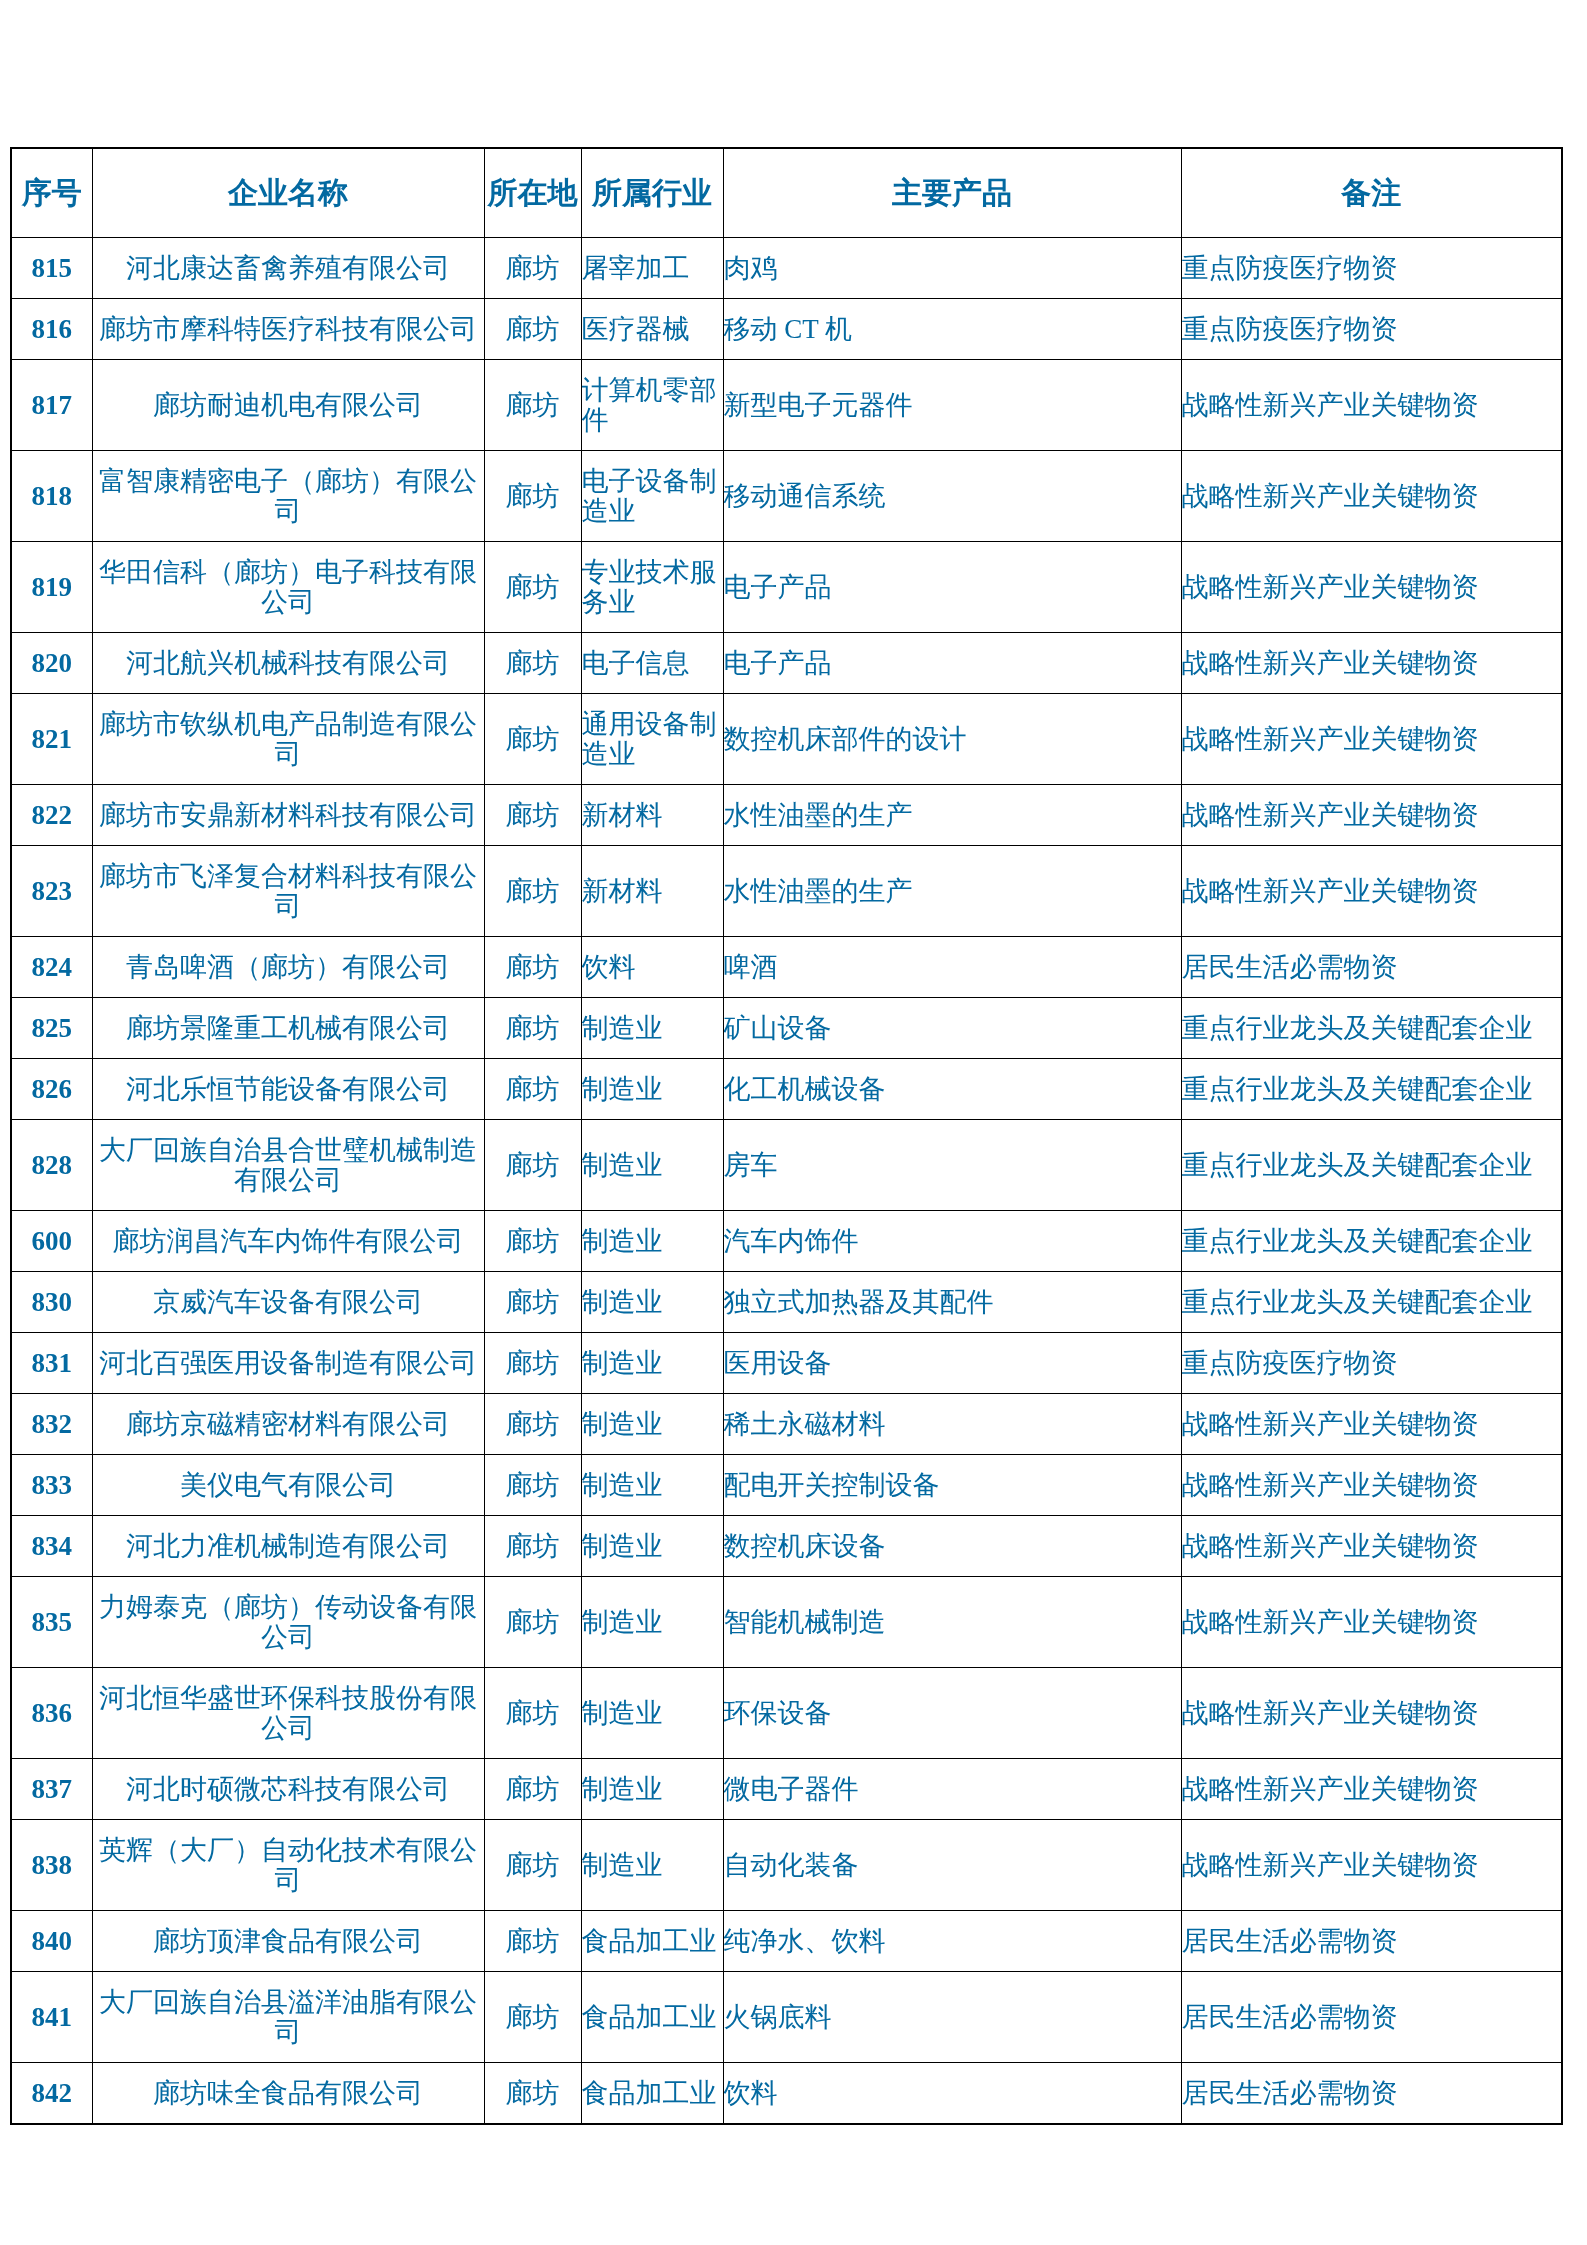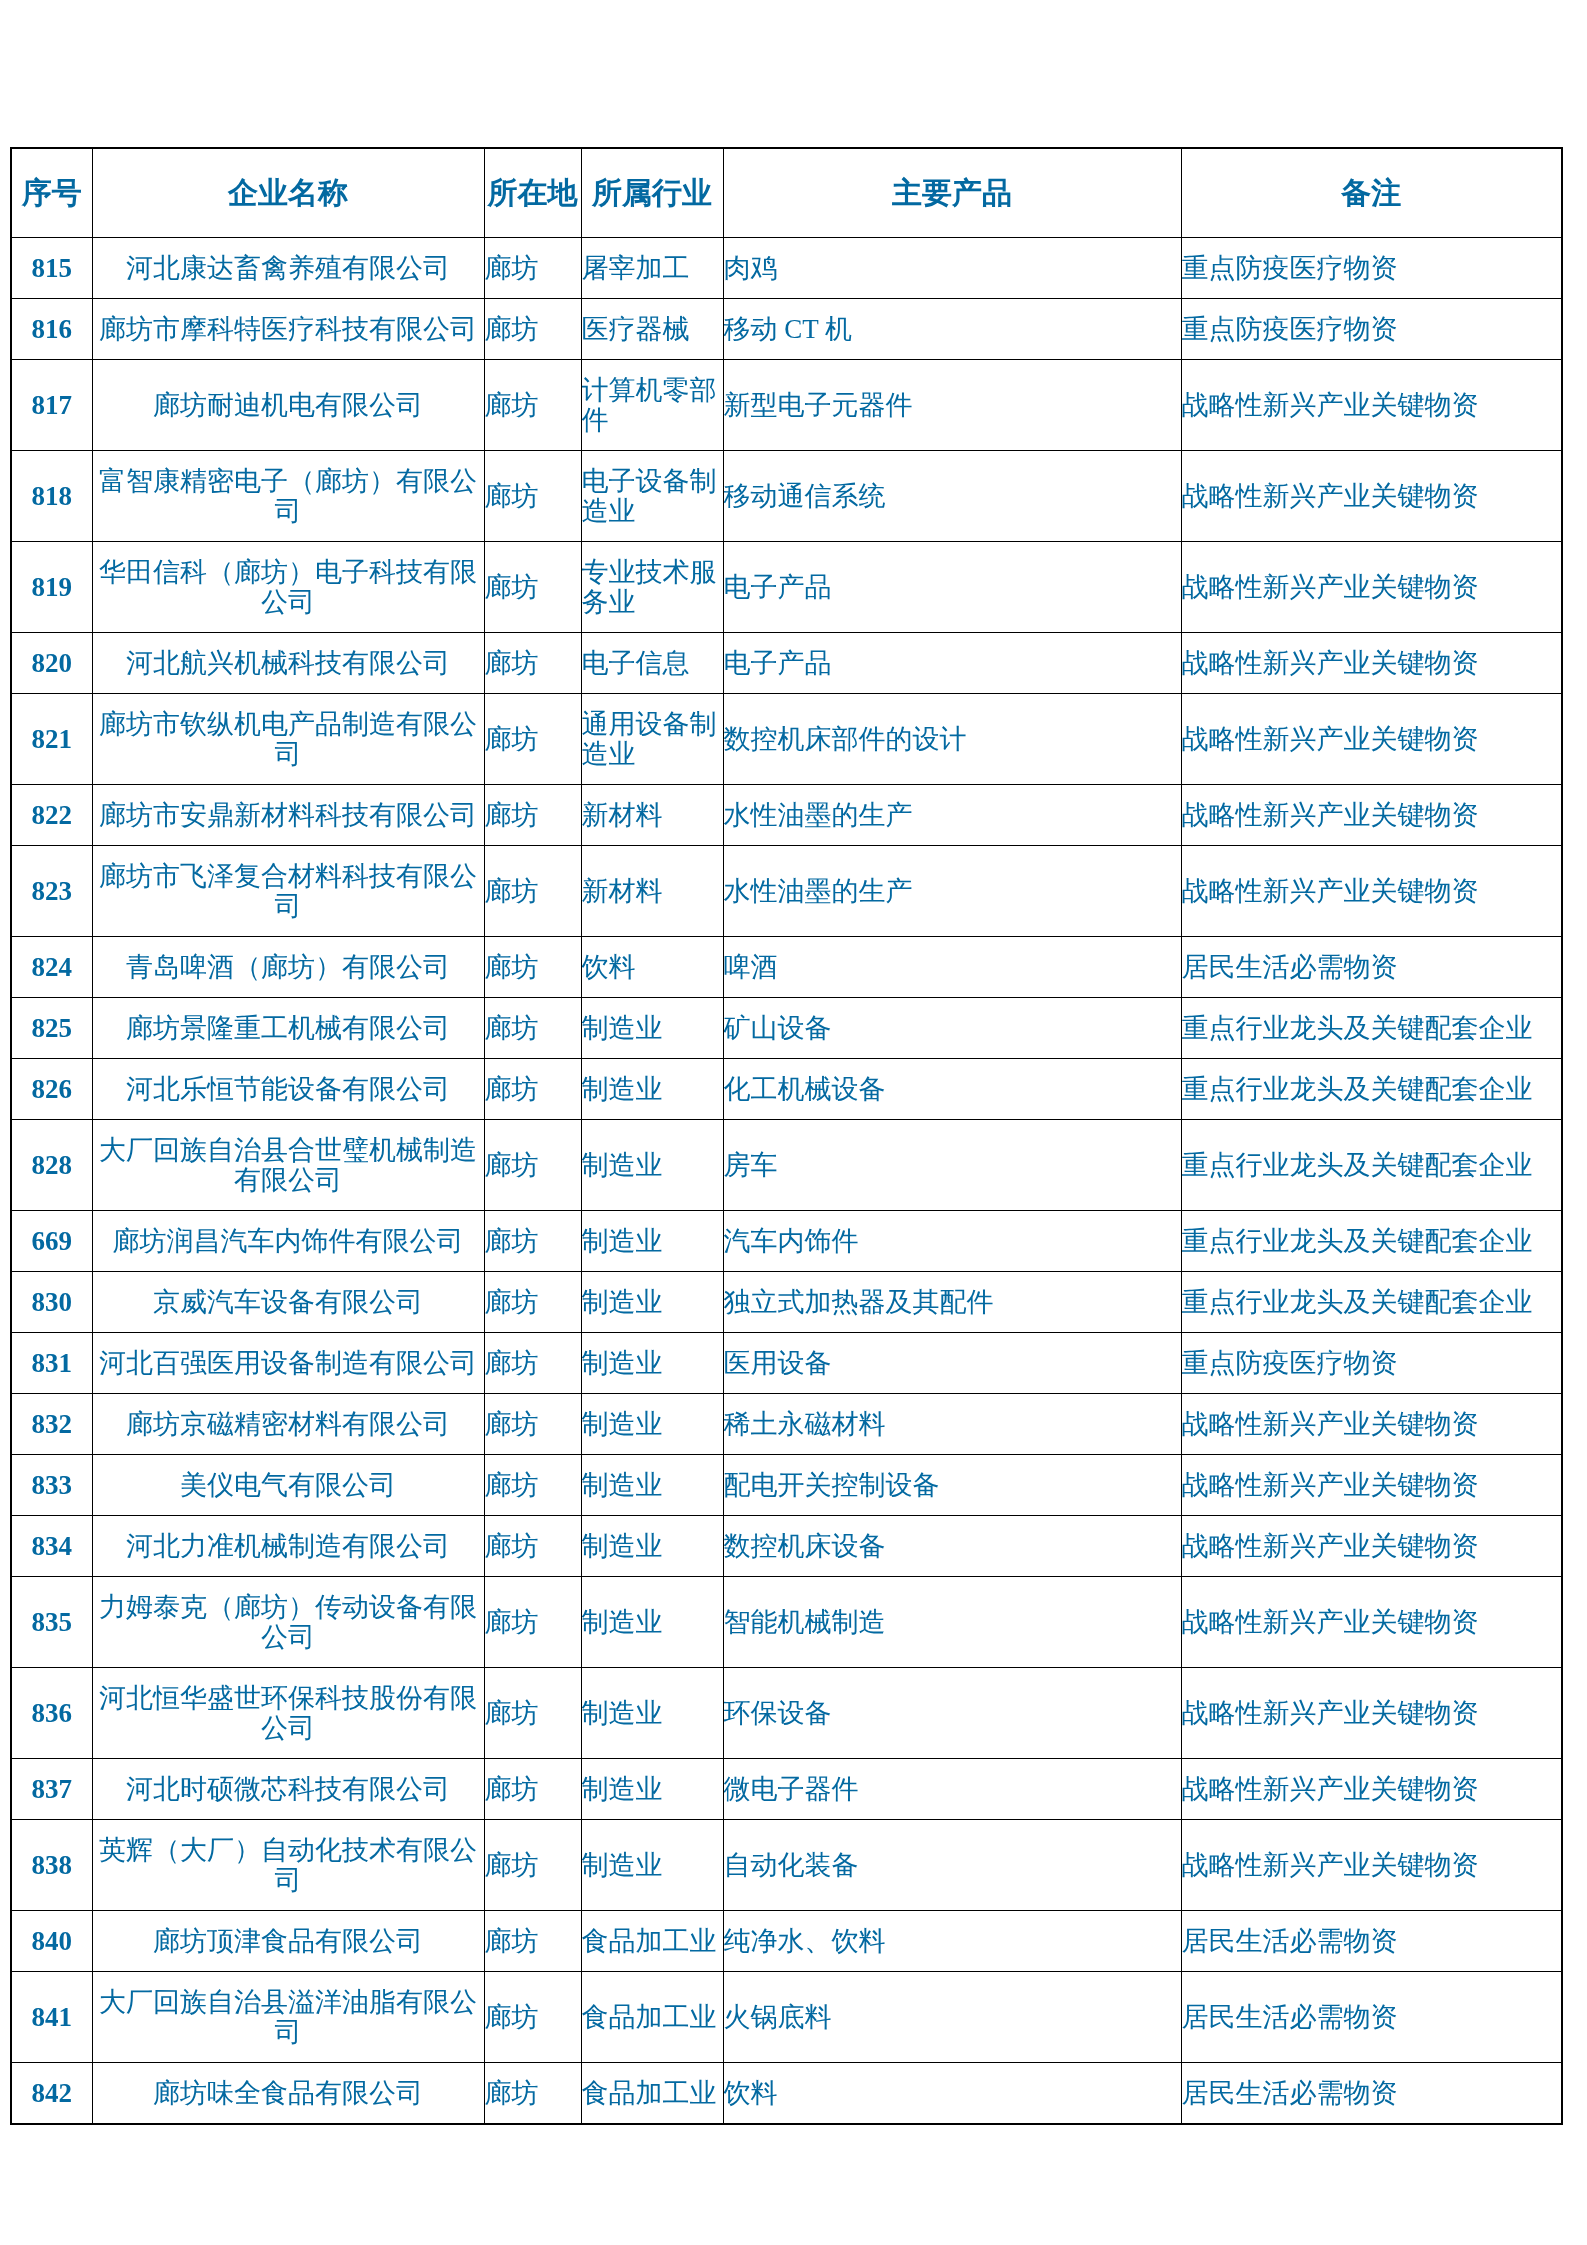--- a/index.html
+++ b/index.html
@@ -45,21 +45,21 @@
     line-height: 30px;
     padding: 15px 0;
   }
   td.col-no {
     text-align: center;
     font-weight: bold;
     font-size: 29px;
     font-family: "Liberation Serif", "DejaVu Serif", serif;
   }
   td.col-name     { text-align: center; padding-left: 6px;  padding-right: 2px; }
-  td.col-location { }
+  td.col-location { text-align: center; }
   td.col-industry { text-align: left; padding-left: 4px;  padding-right: 0; }
   td.col-products { text-align: left; padding-left: 5px;  padding-right: 4px; }
   td.col-remark   { text-align: left; padding-left: 5px;  padding-right: 4px; }
 </style>
 </head>
 <body>
 
 <div class="page">
   <table class="company-table">
     <colgroup>
@@ -179,21 +179,21 @@
         </tr>
         <tr>
           <td class="col-no">828</td>
           <td class="col-name">大厂回族自治县合世璧机械制造有限公司</td>
           <td class="col-location">廊坊</td>
           <td class="col-industry">制造业</td>
           <td class="col-products">房车</td>
           <td class="col-remark">重点行业龙头及关键配套企业</td>
         </tr>
         <tr>
-          <td class="col-no">669</td>
+          <td class="col-no">600</td>
           <td class="col-name">廊坊润昌汽车内饰件有限公司</td>
           <td class="col-location">廊坊</td>
           <td class="col-industry">制造业</td>
           <td class="col-products">汽车内饰件</td>
           <td class="col-remark">重点行业龙头及关键配套企业</td>
         </tr>
         <tr>
           <td class="col-no">830</td>
           <td class="col-name">京威汽车设备有限公司</td>
           <td class="col-location">廊坊</td>

